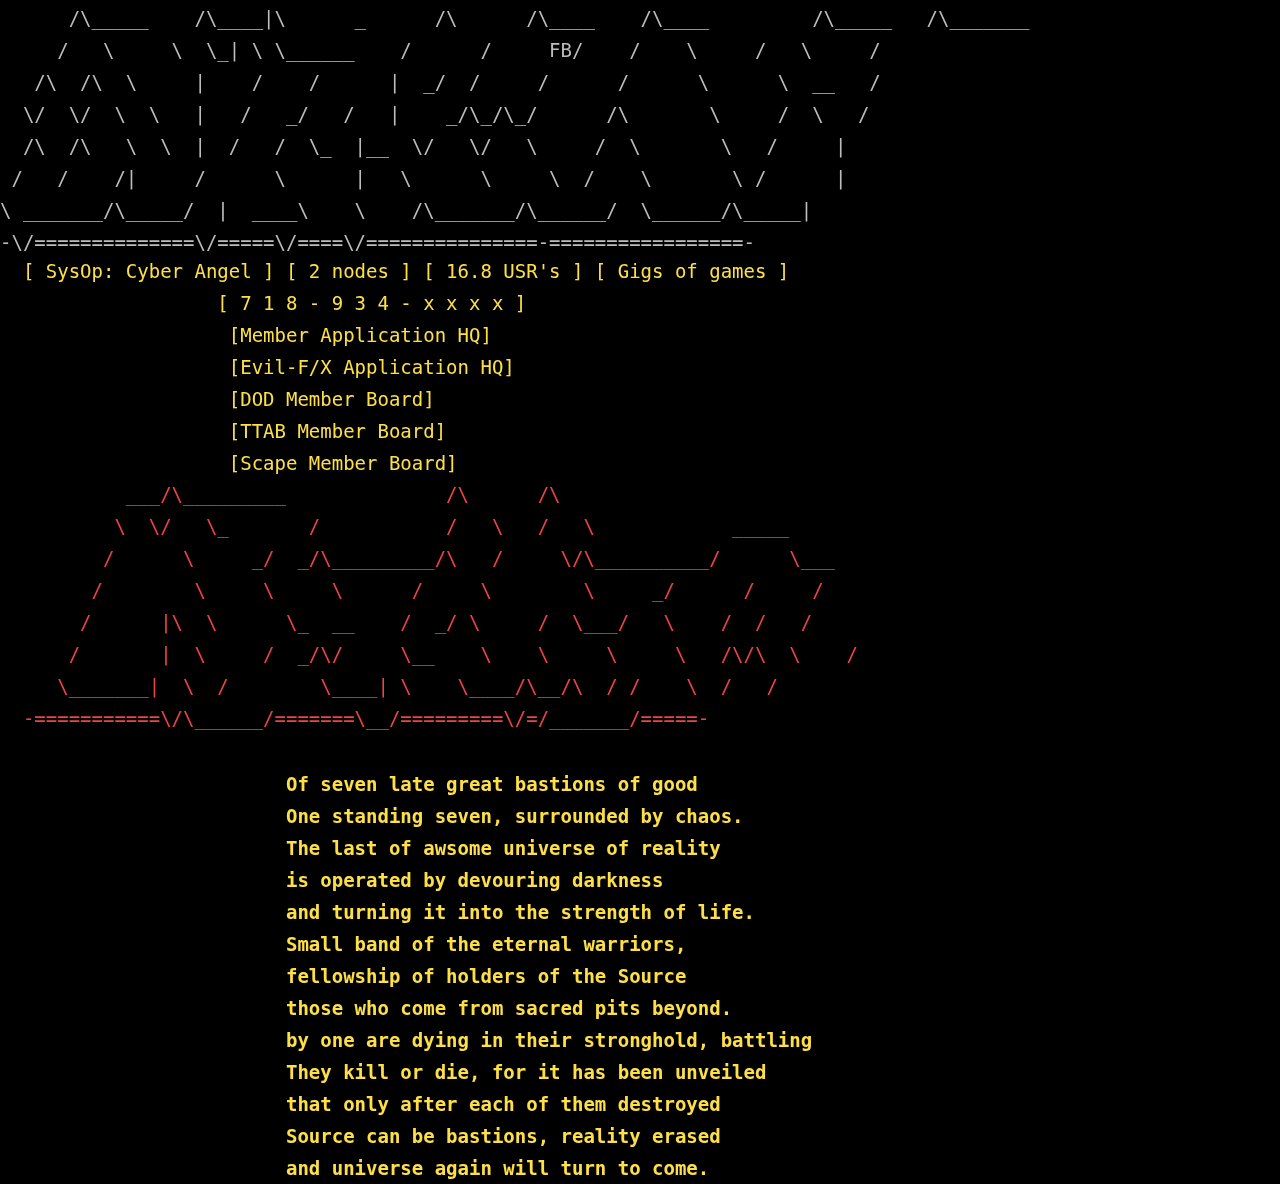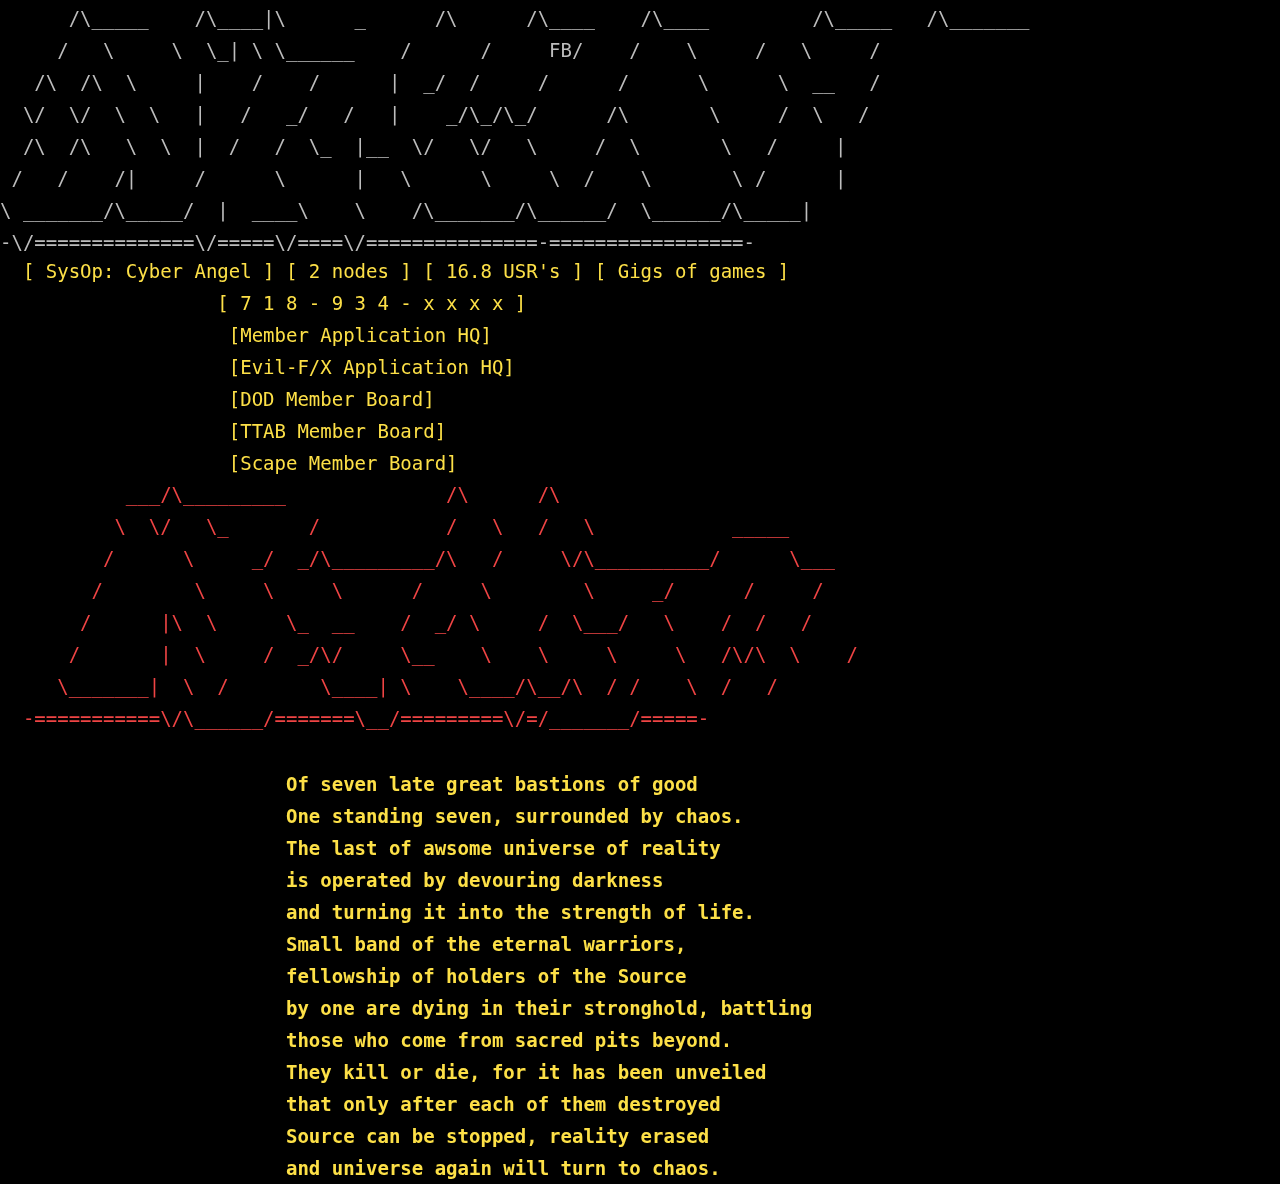--- a/index.html
+++ b/index.html
@@ -97,21 +97,21 @@
   -===========\/\______/=======\__/=========\/=/_______/=====-</pre>
 
   <div class="poem">
     <pre>                         Of seven late great bastions of good</pre>
     <pre>                         One standing seven, surrounded by chaos.</pre>
     <pre>                         The last of awsome universe of reality</pre>
     <pre>                         is operated by devouring darkness</pre>
     <pre>                         and turning it into the strength of life.</pre>
     <pre>                         Small band of the eternal warriors,</pre>
     <pre>                         fellowship of holders of the Source</pre>
+    <pre>                         those who come from sacred pits beyond.</pre>
     <pre>                         by one are dying in their stronghold, battling</pre>
-    <pre>                         those who come from sacred pits beyond.</pre>
     <pre>                         They kill or die, for it has been unveiled</pre>
     <pre>                         that only after each of them destroyed</pre>
-    <pre>                         Source can be stopped, reality erased</pre>
-    <pre>                         and universe again will turn to chaos.</pre>
+    <pre>                         Source can be bastions, reality erased</pre>
+    <pre>                         and universe again will turn to come.</pre>
   </div>
 
 </div>
 
 </body></html>

